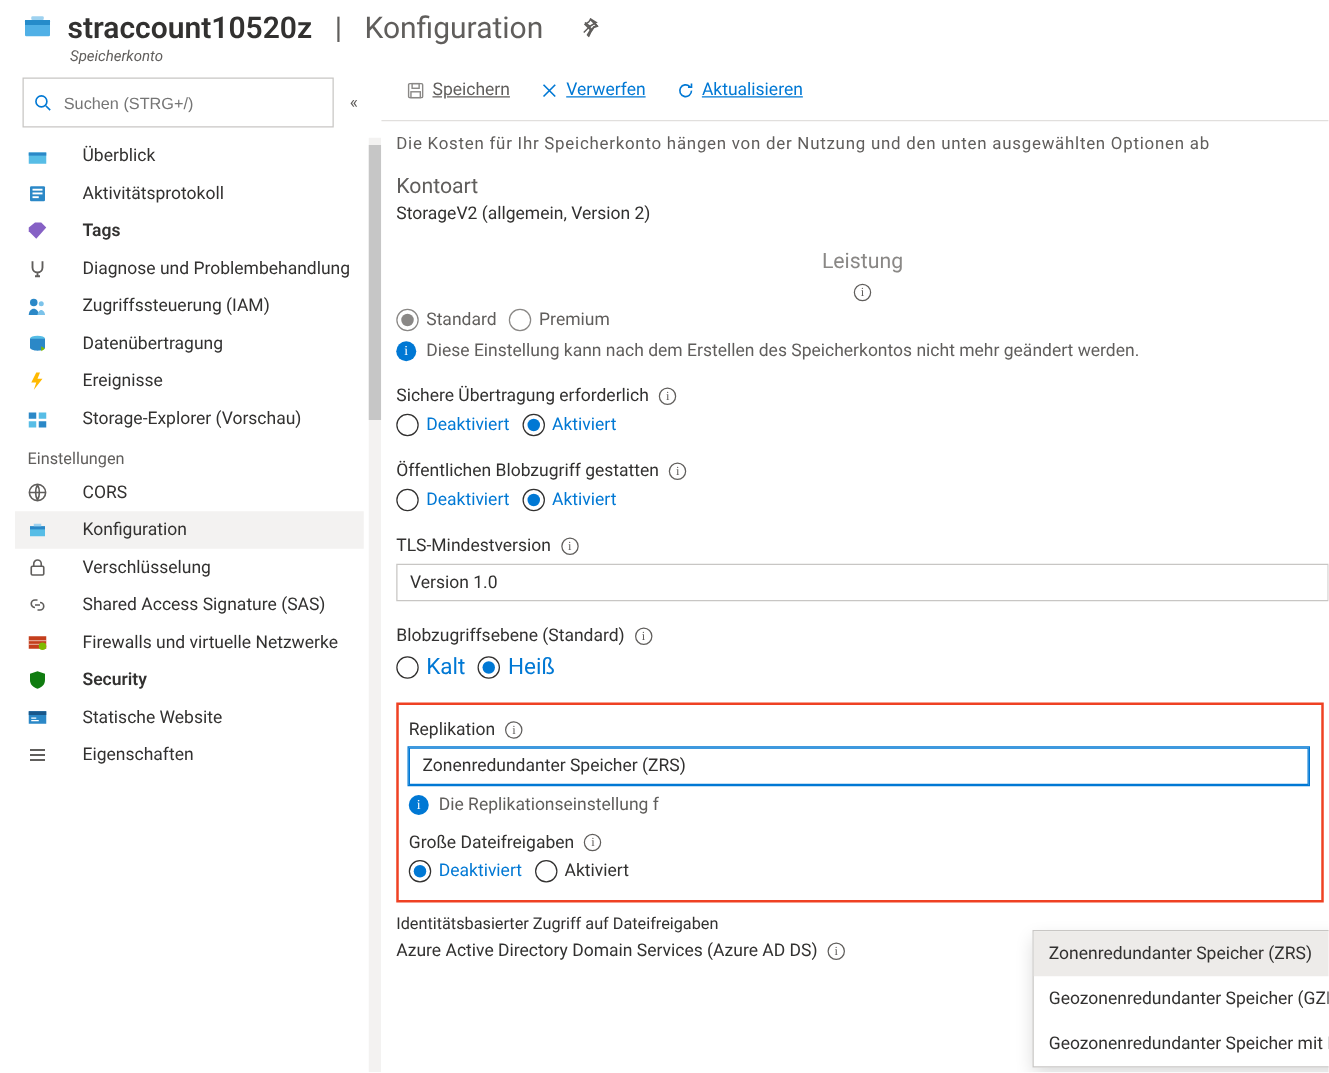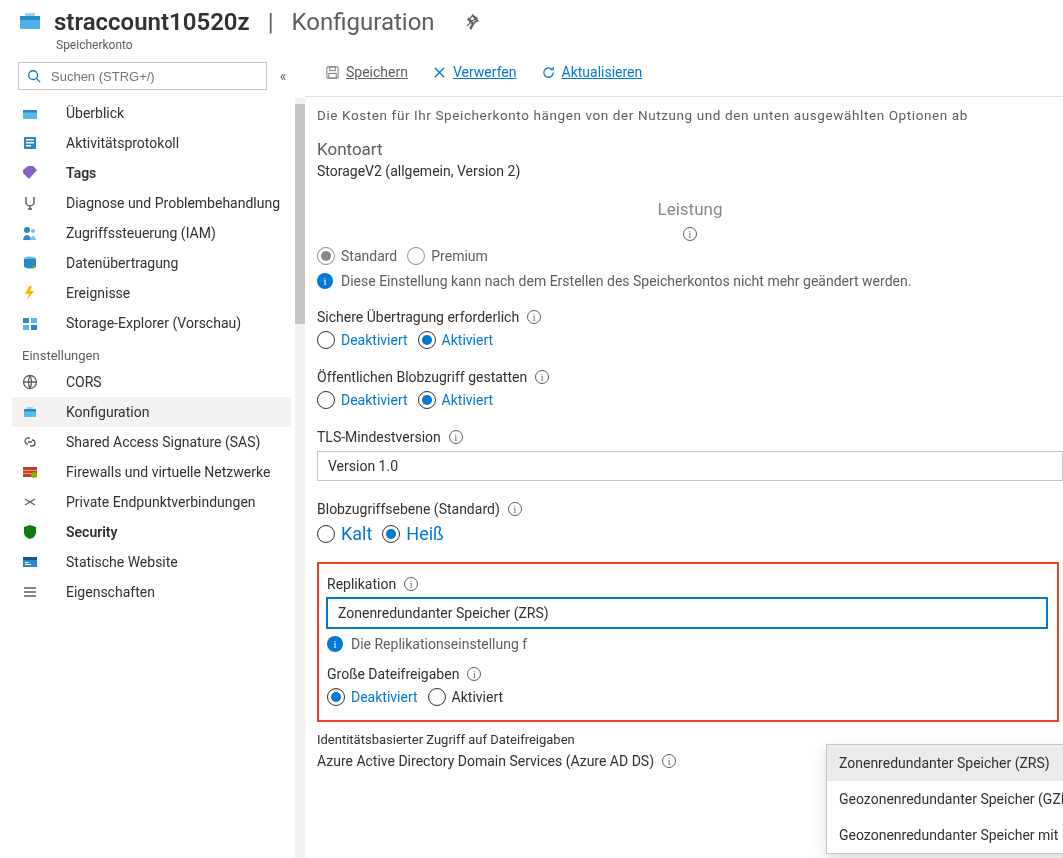--- a/index.html
+++ b/index.html
@@ -19,27 +19,27 @@
   }
   *{box-sizing:border-box;}
   body{margin:0;background:var(--panel);width:1063px;height:858px;overflow:hidden;}
   .blade{display:flex;flex-direction:column;height:100%;}
 
   .title-row{display:flex;align-items:center;gap:12px;padding:8px 0 0 18px;}
   .title-icon{width:24px;height:24px;color:var(--blue);display:inline-flex;align-items:center;justify-content:center;}
   .title-main{font-size:24px;font-weight:600;line-height:28px;}
   .title-sep{color:var(--muted);font-size:24px;padding:0 6px;}
   .title-sub{font-size:24px;font-weight:400;color:var(--muted);line-height:28px;}
-  .subtitle{padding:2px 0 0 56px;color:var(--muted);font-size:12px;}
+  .subtitle{padding:2px 0 0 56px;color:var(--muted);font-size:12px;font-style:italic;}
   .pin{margin-left:16px;color:var(--muted);cursor:pointer;}
 
   .body{display:flex;flex:1;min-height:0;}
   .sidebar{width:305px;border-right:0;display:flex;flex-direction:column;padding:10px 0 0 12px;position:relative;}
   .search-row{display:flex;align-items:center;gap:6px;padding:0 12px 8px 6px;}
-  .search{flex:1;border:1px solid var(--border);height:28px;display:flex;align-items:center;gap:8px;padding:0 8px;}
+  .search{flex:1;border:1px solid var(--border);height:40px;display:flex;align-items:center;gap:8px;padding:0 8px;}
   .search input{border:0;outline:0;flex:1;font-size:13px;color:var(--muted);}
   .collapse{width:20px;text-align:center;cursor:pointer;color:var(--muted);font-size:14px;}
 
   .menu-scroll{flex:1;overflow-y:hidden;position:relative;}
   .scrollbar{position:absolute;right:0;top:0;bottom:0;width:10px;background:#f3f2f1;}
   .scrollbar-thumb{position:absolute;top:6px;right:0;width:10px;height:220px;background:#c6c6c6;}
   .menu{list-style:none;margin:0;padding:0;padding-right:14px;}
   .menu li{display:flex;align-items:center;gap:28px;padding:7px 10px;cursor:pointer;font-size:14px;color:var(--text);}
   .menu li.active{background:var(--hover);font-weight:400;}
   .menu li .ico{width:16px;height:16px;display:inline-flex;align-items:center;justify-content:center;}
@@ -228,43 +228,44 @@
                   <rect x="2" y="5" width="12" height="8" fill="#57bde6"></rect>
                   <rect x="2" y="5" width="12" height="2.5" fill="#2b88c7"></rect>
                   <rect x="5" y="3" width="6" height="2" fill="#9ed2f0"></rect>
                 </svg>
               </span>
               <span>Konfiguration</span>
             </li>
           <li>
               <span class="ico c-gray">
                 <svg width="16" height="16" viewBox="0 0 16 16" fill="none" stroke="#605e5c" stroke-width="1.3">
+                  <rect x="3" y="7" width="10" height="7" rx="1"></rect>
+                  <path d="M5 7V5a3 3 0 016 0v2"></path>
+                </svg>
+              </span>
+              <span>Verschlüsselung</span>
+            </li>
+          <li>
+              <span class="ico c-gray">
+                <svg width="16" height="16" viewBox="0 0 16 16" fill="none" stroke="#605e5c" stroke-width="1.3">
                   <path d="M6 10a3 3 0 010-6h2M10 6a3 3 0 010 6H8M6 8h4"></path>
                 </svg>
               </span>
               <span>Shared Access Signature (SAS)</span>
             </li>
           <li>
               <span class="ico">
                 <svg width="16" height="16" viewBox="0 0 16 16">
                   <rect x="1" y="3" width="14" height="10" fill="#c43e1c"></rect>
                   <rect x="1" y="6" width="14" height="1" fill="#fff" opacity=".5"></rect>
                   <rect x="1" y="9" width="14" height="1" fill="#fff" opacity=".5"></rect>
                   <circle cx="12" cy="11" r="3" fill="#7fba00"></circle>
                 </svg>
               </span>
               <span>Firewalls und virtuelle Netzwerke</span>
-            </li>
-          <li>
-              <span class="ico c-gray">
-                <svg width="16" height="16" viewBox="0 0 16 16" fill="none" stroke="#605e5c" stroke-width="1.3">
-                  <path d="M3 5l5 3 5-3M3 11l5-3 5 3"></path>
-                </svg>
-              </span>
-              <span>Private Endpunktverbindungen</span>
             </li>
           <li>
               <span class="ico c-green">
                 <svg width="16" height="16" viewBox="0 0 16 16" fill="#107c10">
                   <path d="M8 1l6 2v5c0 4-3 6-6 7-3-1-6-3-6-7V3z"></path>
                 </svg>
               </span>
               <span class="bold">Security</span>
             </li>
           <li>

